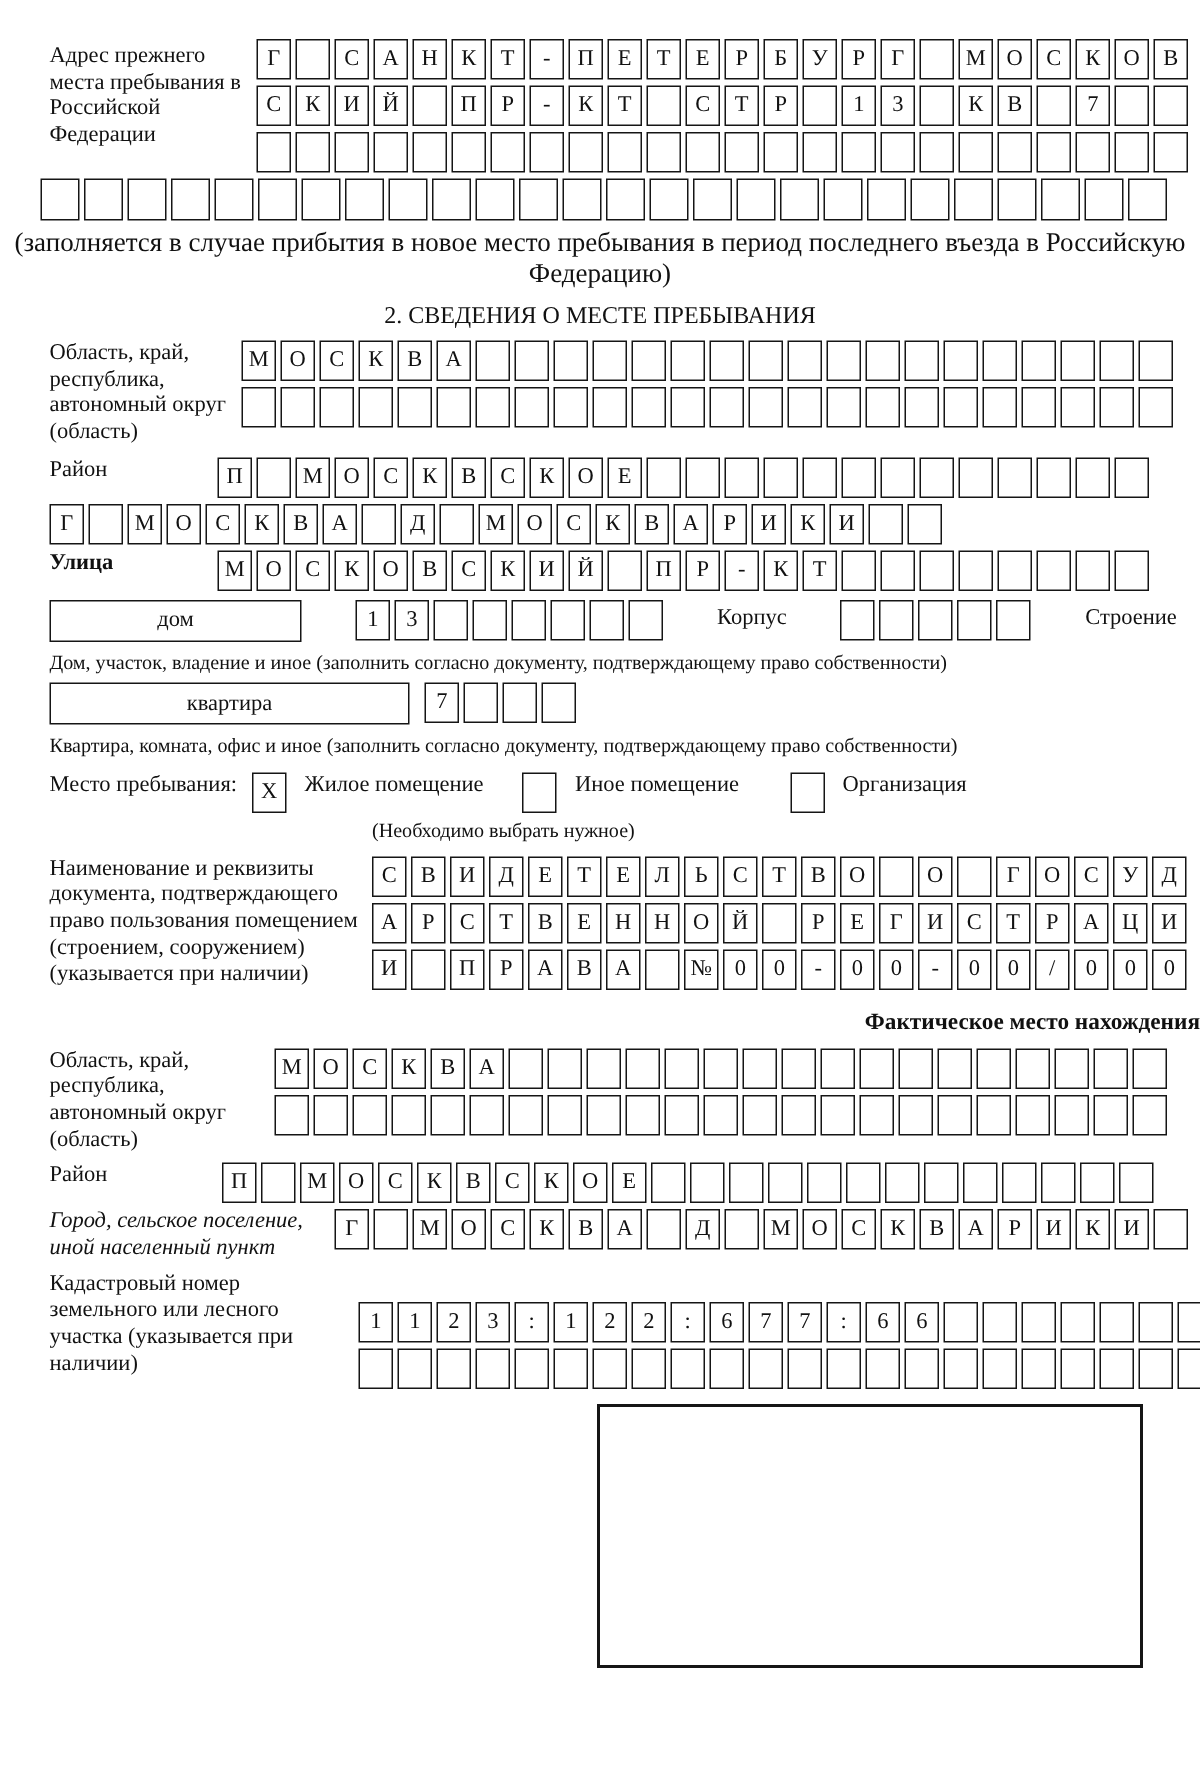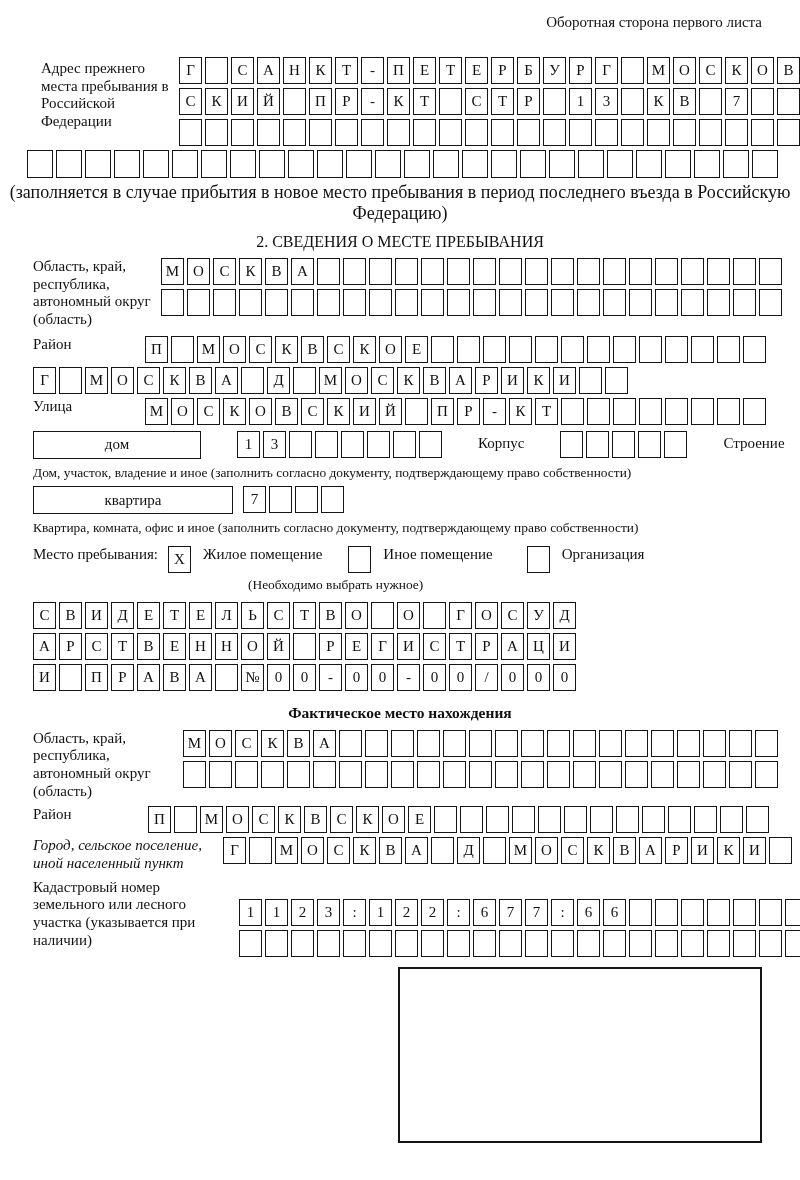--- a/index.html
+++ b/index.html
@@ -24,63 +24,62 @@
   }
   .cell-w { width:26px; height:28px; }
 
   .frow { display:flex; align-items:flex-start; }
   .widebox {
     border:1.6px solid #151515; height:28px; display:flex;
     align-items:center; justify-content:center; font-size:15px; flex:0 0 auto;
   }
   .inlabel { font-size:15px; padding:4px 8px 0 8px; flex:0 0 auto; }
 
-  .prev      { margin:26px 0 0 33px;justify-content:flex-end; }
+  .prev      { margin:26px 0 0 33px; }
   .prev .lbl { width:138px; padding-top:3px; }
   .fullrow   { margin:4px 0 0 27px; }
   .s2title   { margin:9px 0 7px 0; text-align:center; font-weight:normal; font-size:16px; }
   .region    { margin-left:33px; }
   .region .lbl   { width:128px; }
   .district  { margin:7px 0 0 33px; }
   .district .lbl { width:112px; }
   .city      { margin:4px 0 0 33px; }
   .city .lbl     { width:150px; }
   .street    { margin:4px 0 0 33px; }
-  .street .lbl   { width:112px; }
+  .street .lbl   { width:112px;font-weight:bold; }
   .house     { margin:6px 0 0 33px; align-items:flex-start;gap:28px; }
   .house .widebox { width:168px; margin-right:8px; }
   .hint-left { margin:5px 0 0 33px; }
   .apt       { margin:5px 0 0 33px; }
-  .apt .widebox { width:200px; margin-right:10px; }
+  .apt .widebox { width:240px; margin-right:10px; }
   .stay      { margin:9px 0 0 33px; }
   .stay .lbl { padding-right:10px; }
   .stay .optlabel { font-size:15px; padding:0 0 0 12px; }
   .stay .gap1 { margin-left:26px; } .stay .gap2 { margin-left:34px; }
   .choose    { margin:4px 0 0 248px; font-size:13.4px; }
   .doc       { margin:9px 0 0 33px; }
   .doc .lbl  { width:215px; }
-  .facttitle { margin-top:13px; text-align:center; font-weight:bold; font-size:15.5px; }
+  .facttitle { margin-top:13px; text-align:right; font-weight:bold; font-size:15.5px; }
   .factnote  { margin-top:9px; text-align:center; font-size:13.4px; line-height:1.5; }
   .region2   { margin:8px 0 0 33px; }
   .region2 .lbl  { width:150px; }
   .district2 { margin:6px 0 0 33px; }
   .district2 .lbl { width:115px; }
   .city2     { margin:4px 0 0 33px; }
   .city2 .lbl    { width:190px;font-style:italic; }
   .cad       { margin:6px 0 0 33px;gap:16px; }
   .cad .lbl  { width:190px; }
   .cad .cellcol { padding-top:20px; }
   .stampbox  { margin:10px 0 0 398px; width:364px; height:176px; border:2px solid #151515; background:#fff; }
 </style>
 </head>
 <body>
 
 <div class="page">
 
-  <div class="corner">Оборотная сторона первого листа</div>
 
   <div class="frow prev">
     <div class="lbl">Адрес прежнего места пребывания в Российской Федерации</div>
     <div class="cellcol">
       <div class="cellrow">
           <span class="cell">Г</span>
           <span class="cell"></span>
           <span class="cell">С</span>
           <span class="cell">А</span>
           <span class="cell">Н</span>
@@ -388,20 +387,21 @@
       </div>
     <div class="optlabel">Иное помещение</div>
     <div class="cellrow gap2">
         <span class="cell"></span>
       </div>
     <div class="optlabel">Организация</div>
   </div>
   <div class="choose">(Необходимо выбрать нужное)</div>
 
   <div class="frow doc">
+    <div class="lbl">Наименование и реквизиты документа, подтверждающего право пользования помещением (строением, сооружением) (указывается при наличии)</div>
     <div class="cellcol">
       <div class="cellrow">
           <span class="cell">С</span>
           <span class="cell">В</span>
           <span class="cell">И</span>
           <span class="cell">Д</span>
           <span class="cell">Е</span>
           <span class="cell">Т</span>
           <span class="cell">Е</span>
           <span class="cell">Л</span>

